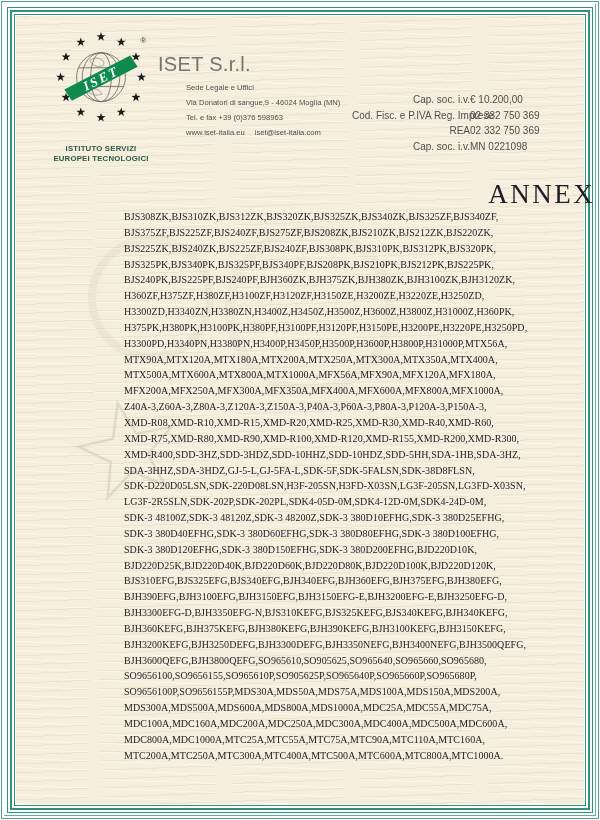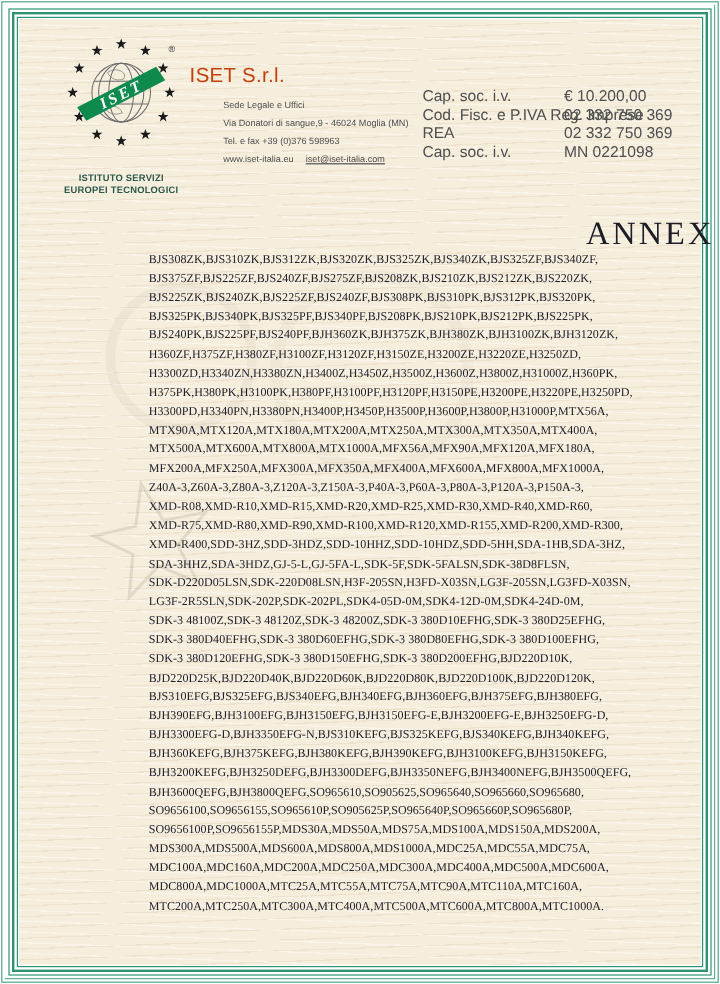--- a/index.html
+++ b/index.html
@@ -28,31 +28,31 @@
   .wm-star{left:68px;top:392px;transform:rotate(-12deg);}
 
   
   .logo-block{position:absolute;left:40px;top:32px;width:122px;text-align:center;}
   .logo-block svg{display:block;margin:0 auto;}
   .org-name{
     margin-top:16px;font-weight:bold;font-size:7.8px;line-height:9.8px;
     letter-spacing:0.2px;color:#2c5a4a;
   }
   .company-name{
-    position:absolute;left:158px;top:53px;font-size:17px;color:#c2410c;letter-spacing:0.3px;
+    position:absolute;left:158px;top:53px;font-size:20px;color:#737373;letter-spacing:0.3px;
   }
   .company-lines{
     position:absolute;left:158px;top:80px;font-size:7.6px;color:#4e4e4e;line-height:15px;margin-left:28px;
   }
   .company-line{white-space:nowrap;}
   .contact-line{white-space:nowrap;}
   .contact-line .website{margin-right:8px;color:#4e4e4e;text-decoration:none;}
-  .contact-line .email{color:#4e4e4e;text-decoration:underline;}
+  .contact-line .email{color:#4e4e4e;}
   .registry{
-    position:absolute;left:352px;top:72px;width:210px;font-size:13px;color:#4e4e4e;line-height:15.6px;
+    position:absolute;left:352px;top:92px;width:210px;font-size:10px;color:#4e4e4e;line-height:15.6px;text-align:right;
   }
   .reg-row{display:flex;white-space:nowrap;}
   .reg-label{width:118px;}
   .reg-value{}
 
   
   .annex-title{
     position:absolute;left:0;top:163px;width:100%;margin:16px;text-align:right;
     font-family:"Liberation Serif","DejaVu Serif",serif;font-weight:normal;
     font-size:27px;letter-spacing:2.5px;color:#1d1d27;

